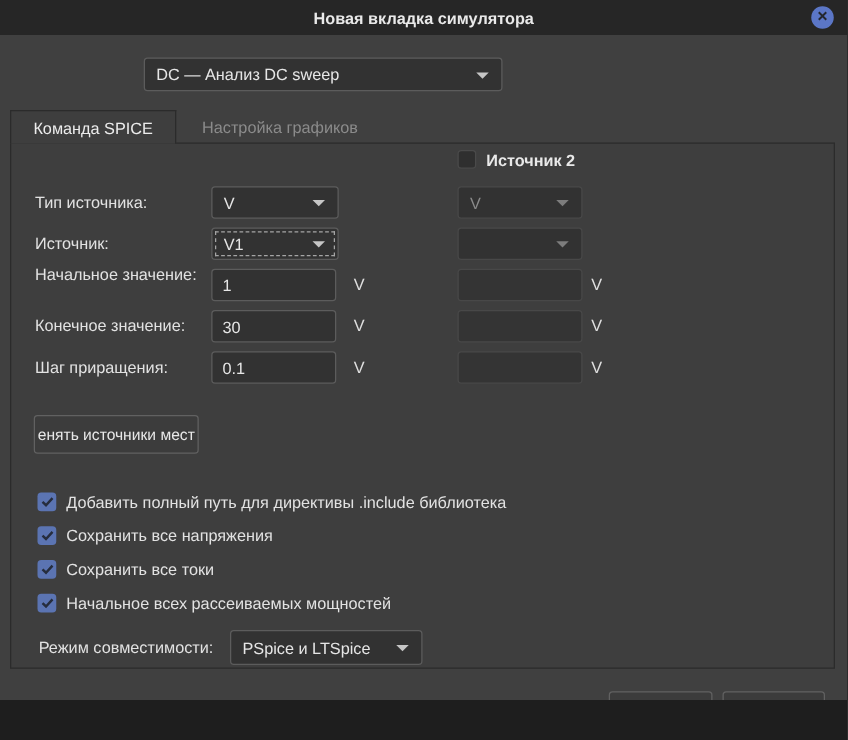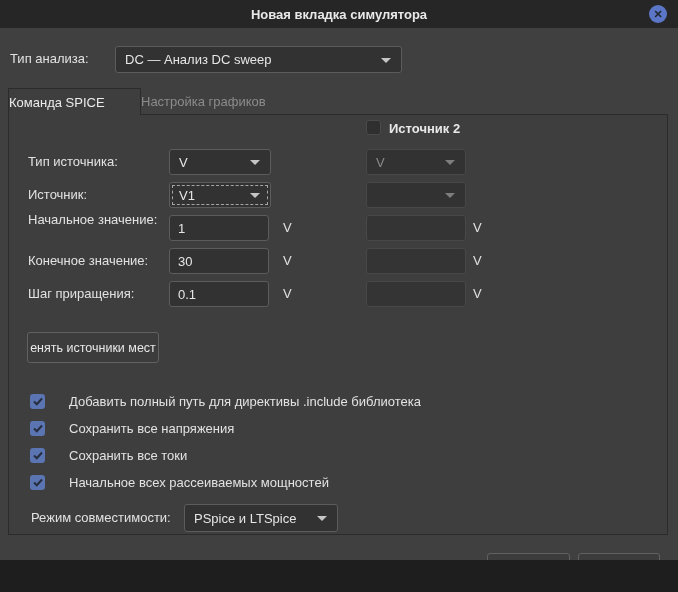--- a/index.html
+++ b/index.html
@@ -32,21 +32,21 @@
     position:absolute; right:10px; top:50%; margin-top:-2px;
     width:0; height:0; border-left:5px solid transparent; border-right:5px solid transparent;
     border-top:5px solid #c6c6c6;
   }
   .combo.disabled { border-color:#484848; color:#8a8a8a; }
   .combo.disabled .arrow { border-top-color:#7d7d7d; }
   .combo.focused { outline:1px dashed #a5a5a5; outline-offset:-4px; }
   .analysis-combo { left:115px; top:46px; width:287px; height:27px; }
   
   .tab {
-    position:absolute; top:88px; height:26px; display:flex; align-items:center; justify-content:flex-start;
+    position:absolute; top:88px; height:26px; display:flex; align-items:center; justify-content:center;
   }
   .tab.active {
     left:8px; width:133px; height:27px; background:#3e3e3e;
     border:1px solid #2b2b2b; border-bottom:none; color:#ececec; z-index:2;
   }
   .tab.inactive { left:141px; width:166px; color:#8b8b8b; }
   
   .panel {
     position:absolute; left:8px; top:114px; width:660px; height:421px;
     background:#3e3e3e; border:1px solid #2b2b2b;
@@ -70,21 +70,21 @@
   .btn {
     background:#3c3c3c; border:1px solid #616161; border-radius:3px; color:#e8e8e8;
     font-family:"Liberation Sans", sans-serif; font-size:13px;
     display:flex; align-items:center; justify-content:center; cursor:default;
   }
   .swap-btn {
     position:absolute; left:18px; top:217px; width:132px; height:31px;
     overflow:hidden; white-space:nowrap; font-size:12.5px;
   }
   
-  .opt-row { position:absolute; left:21px; height:16px; display:flex; align-items:center; gap:24px; }
+  .opt-row { position:absolute; left:21px; height:16px; display:flex; align-items:center; gap:8px; }
   .checkbox {
     width:15px; height:15px; border-radius:3px; flex:0 0 auto;
     display:flex; align-items:center; justify-content:center;
   }
   .checkbox.checked { background:#5b74b2; }
   .checkbox.unchecked { background:#2f2f2f; border:1px solid #4a4a4a; }
   .opt-label { color:#e2e2e2; white-space:nowrap; }
   .hdr-check { position:absolute; left:357px; top:5px; }
   
   .compat-label { position:absolute; left:22px; top:389px; height:28px; line-height:28px; color:#e2e2e2; }
@@ -98,21 +98,20 @@
 
 <div class="window">
 
   <div class="titlebar">
     <span class="title">Новая вкладка симулятора</span>
     <div class="close-btn">
       <span>✕</span>
     </div>
   </div>
 
-  <span class="analysis-label">Тип анализа:</span>
   <div class="combo analysis-combo">
     <span>DC — Анализ DC sweep</span>
     <span class="arrow"></span>
   </div>
 
   <div class="tab active">
     <span>Команда SPICE</span>
   </div>
   <div class="tab inactive">
     <span>Настройка графиков</span>

